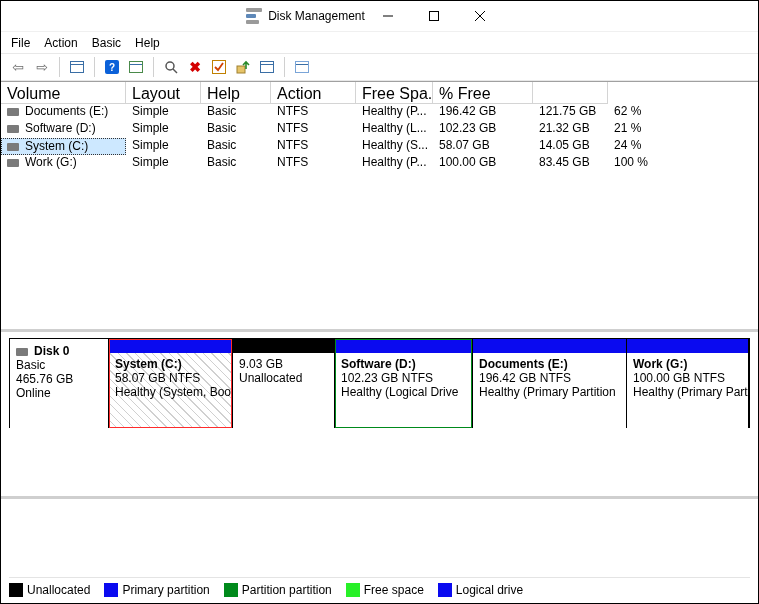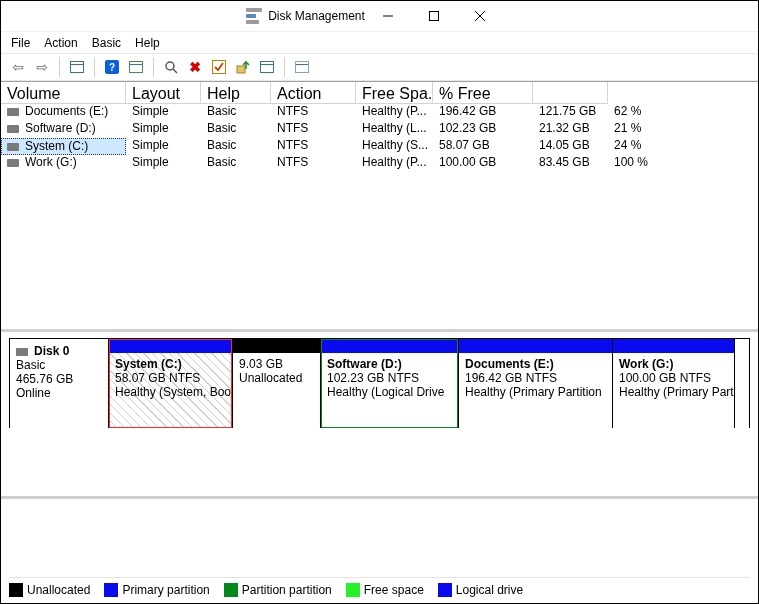--- a/index.html
+++ b/index.html
@@ -27,21 +27,21 @@
   .grid-head, .grid-row { display: grid; grid-template-columns: 125px 75px 70px 85px 77px 100px 75px 70px 1fr; }
   .grid-head { background: #fff; height: 22px; }
   .grid-head div { border-right: 1px solid #d4d4d4; border-bottom: 1px solid #d4d4d4; padding: 3px 6px; font-size: 16px; white-space: nowrap; overflow: hidden; }
   .grid-body { height: 225px; overflow: auto; }
   .grid-row { height: 17px; }
   .grid-row div { padding: 0 6px; white-space: nowrap; overflow: hidden; font-size: 12px; }
   .grid-row.selected .cell0 { background: #cde8ff; border: 1px dotted #333; padding: 0 5px; }
   .vol-icon { display: inline-block; width: 12px; height: 8px; background: #7a7a7a; margin-right: 6px; vertical-align: middle; border-radius: 1px; }
   .disk-panel { border-top: 3px solid #cfcfcf; border-bottom: 3px solid #cfcfcf; height: 170px; padding: 6px 8px; }
   .disk-row { display: flex; height: 90px; border-top: 1px solid #000; border-right: 1px solid #000; }
-  .disk-label { width: 100px; border-right: 1px solid #000; border-left: 1px solid #000; padding: 5px 6px; }
+  .disk-label { width: 112px; border-right: 1px solid #000; border-left: 1px solid #000; padding: 5px 6px; }
   .disk-label .dname { font-weight: bold; }
   .part { border-right: 1px solid #000; position: relative; padding-top: 14px; overflow: hidden; }
   .part .hdr { position: absolute; top: 0; left: 0; right: 0; height: 14px; }
   .part .txt { padding: 4px 6px; font-size: 12px; line-height: 14px; white-space: nowrap; }
   .part .txt b { font-weight: bold; }
   .hatched { background: repeating-linear-gradient(45deg, #fff, #fff 5px, #d0d0d0 5px, #d0d0d0 6px); }
   .overlay-border { position: absolute; pointer-events: none; }
   .legend { position: absolute; bottom: 6px; left: 8px; right: 8px; height: 20px; display: flex; align-items: center; gap: 14px; font-size: 12px; border-top: 1px solid #e4e4e4; padding-top: 4px; }
   .legend .sw { display: flex; align-items: center; gap: 4px; }
   .legend .box { width: 14px; height: 14px; display: inline-block; }
@@ -197,21 +197,21 @@
         <div>Basic</div>
         <div>465.76 GB</div>
         <div>Online</div>
       </div>
       <div id="partitions" style="display:flex;flex:1">
           <div class="part hatched" style="width: 124px;">
             <div class="hdr" style="background:#0a0af0"></div>
             <div class="txt"><b>System  (C:)</b><br>58.07 GB NTFS<br>Healthy (System, Boot</div>
             <div class="overlay-border" style="inset:-2px;border:3px solid #ff2b2b"></div>
           </div>
-          <div class="part" style="width: 88px;">
+          <div class="part" style="width: 102px;">
             <div class="hdr" style="background:#000000"></div>
             <div class="txt">9.03 GB<br>Unallocated</div>
           </div>
           <div class="part" style="width: 138px;">
             <div class="hdr" style="background:#0a0af0"></div>
             <div class="txt"><b>Software  (D:)</b><br>102.23 GB NTFS<br>Healthy (Logical Drive</div>
             <div class="overlay-border" style="inset:-2px;border:3px solid #008a1b"></div>
           </div>
           <div class="part" style="width: 154px;">
             <div class="hdr" style="background:#0a0af0"></div>

